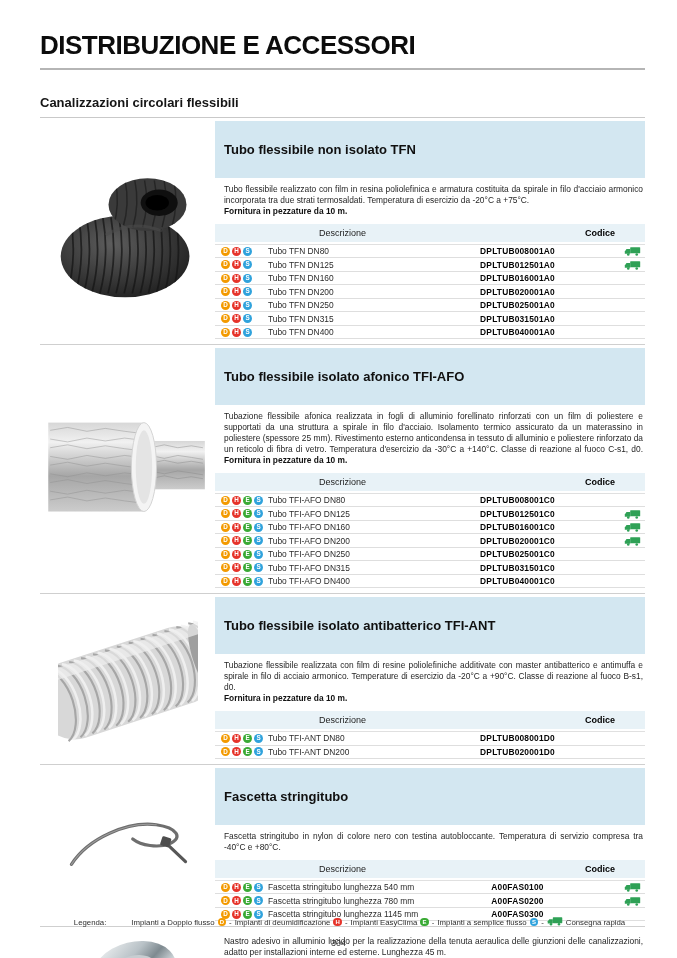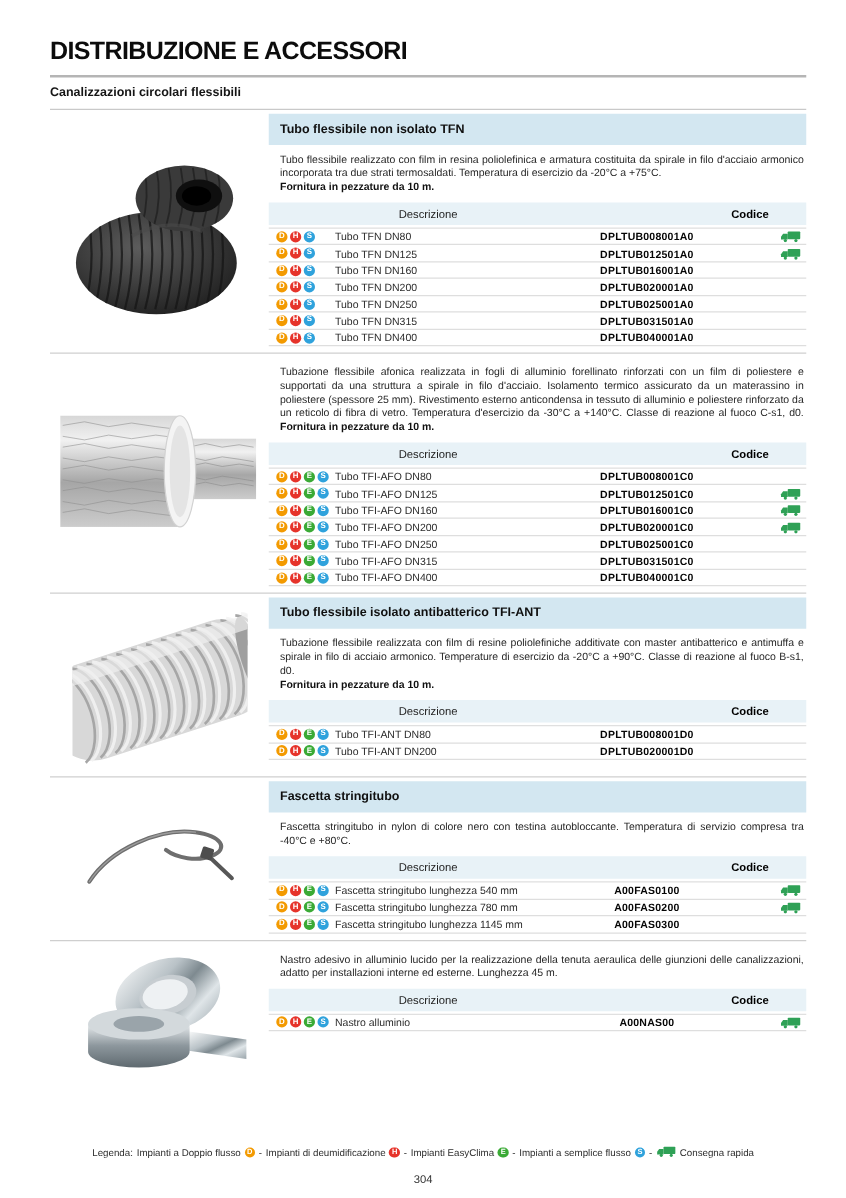--- a/index.html
+++ b/index.html
@@ -4,41 +4,41 @@
 <style>
   * { box-sizing: border-box; margin: 0; padding: 0; }
   html,body { background:#ffffff; }
   body {
     width: 677px; height: 958px;
     font-family: "Liberation Sans", sans-serif;
     color:#1a1a1a; position: relative; overflow: hidden;
   }
   .page { padding: 30px 32px 0 40px; }
   h1.doc-title {
-    font-size: 20px; font-weight: 800; letter-spacing: -0.5px;
+    font-size: 26px; font-weight: 800; letter-spacing: -0.5px;
     color:#0c0c0c;
   }
   .title-rule { height: 2px; background:#b5b5b5; margin-top: 7px; }
   h2.doc-subtitle {
-    margin-top: 7px; font-size: 10px; font-weight: 700; color:#151515;
+    margin-top: 25px; font-size: 13px; font-weight: 700; color:#151515;
     padding-bottom: 7px; border-bottom: 1px solid #c9c9c9;
   }
   
   .section { display: flex; border-bottom: 1px solid #cfcfcf; }
   .section:last-of-type { border-bottom: none; }
   .section:nth-of-type(1){ min-height:187px; }
   .section:nth-of-type(2){ min-height:191px; }
   .section:nth-of-type(3){ min-height:147px; }
   .section:nth-of-type(4){ min-height:117px; }
   .section:nth-of-type(5){ min-height:111px; }
   .section-image { width: 175px; flex: none; display:flex; align-items:center; justify-content:center; }
   .section-body { flex: 1; padding: 3px 0 5px; }
   .section-title {
-    background:#d3e7f1; font-size: 10px; font-weight: 700; color:#101010;
-    padding: 7px 9px;
+    background:#d3e7f1; font-size: 13px; font-weight: 700; color:#101010;
+    padding: 21px 9px;
   }
   .section-desc {
     font-size: 8.4px; line-height: 1.3; color:#262626;
     margin: 6px 2px 7px 0; padding-left: 9px; text-align: justify;
   }
   .desc-bold { font-weight: 700; color:#111; }
   .desc-bold.block { display: block; }
   .ptable-header {
     display: grid; grid-template-columns: 50px 1fr 195px 30px;
     background:#e8f2f7; height: 18px; align-items: center;
@@ -57,21 +57,21 @@
     width: 9px; height: 9px; border-radius: 50%;
     color:#fff; font-size: 6.3px; font-weight: 700;
     display: inline-flex; align-items: center; justify-content: center; line-height: 1;
   }
   .pname { color:#2b2b2b; padding-left: 3px; }
   .pcode { text-align: center; font-weight: 700; color:#050505; letter-spacing: 0.2px; }
   .ptruck { display:flex; justify-content:flex-end; padding-right: 4px; }
   .ptruck svg { width: 17px; height: 10px; }
   
   .footer { position: absolute; left: 0; right: 0; bottom: 10px; text-align: center; }
-  .legend { font-size: 7.8px; color:#2e2e2e; display:flex; justify-content:center; align-items:center; gap: 3px; flex-wrap: nowrap; }
+  .legend { font-size: 7.8px; color:#2e2e2e; display:flex; justify-content:center; align-items:center; gap: 3px; flex-wrap: nowrap; padding-left: 22px; }
   .legend .badge { width: 8.5px; height: 8.5px; font-size: 6px; }
   .legend svg { width: 16px; height: 10px; }
   .page-number { margin-top: 10px; font-size: 9px; color:#333; }
 </style>
 </head>
 <body>
 
 <div class="page">
   <h1 class="doc-title">DISTRIBUZIONE E ACCESSORI</h1>
   <div class="title-rule"></div>
@@ -252,20 +252,21 @@
             <path d="M106,38 l14,-3 l14,3 l14,-2 l12,2" stroke="#8a8a8a" stroke-width="0.8" fill="none" opacity="0.6"></path>
             <path d="M106,46 l14,3 l14,-3 l14,2 l12,2" stroke="#8a8a8a" stroke-width="0.8" fill="none" opacity="0.6"></path>
             <path d="M106,54 l14,-3 l14,3 l14,-2 l12,2" stroke="#8a8a8a" stroke-width="0.8" fill="none" opacity="0.6"></path>
             <path d="M106,62 l14,3 l14,-3 l14,2 l12,2" stroke="#8a8a8a" stroke-width="0.8" fill="none" opacity="0.6"></path>
             <path d="M106,70 l14,-3 l14,3 l14,-2 l12,2" stroke="#8a8a8a" stroke-width="0.8" fill="none" opacity="0.6"></path>
       <ellipse cx="99" cy="58" rx="13" ry="46" fill="#f4f4f4" stroke="#d2d2d2"></ellipse>
       <ellipse cx="99" cy="58" rx="8.5" ry="38" fill="#e4e4e4"></ellipse>
     </svg>
         </div>
     <div class="section-body">
+      <h3 class="section-title">Tubo flessibile isolato afonico TFI-AFO</h3>
       <p class="section-desc"><span class="desc-text">Tubazione flessibile afonica realizzata in fogli di alluminio forellinato rinforzati con un film di poliestere e supportati da una struttura a spirale in filo d'acciaio. Isolamento termico assicurato da un materassino in poliestere (spessore 25 mm). Rivestimento esterno anticondensa in tessuto di alluminio e poliestere rinforzato da un reticolo di fibra di vetro. Temperatura d'esercizio da -30°C a +140°C. Classe di reazione al fuoco C-s1, d0.</span> <span class="desc-bold">Fornitura in pezzature da 10 m.</span></p>
       <div class="ptable">
         <div class="ptable-header">
           <span class="th-desc">Descrizione</span>
           <span class="th-code">Codice</span>
         </div>
         <div class="rows">
               <div class="prow">
                 <span class="badges">
                   <span class="badge" style="background: rgb(243, 154, 0);">D</span>

